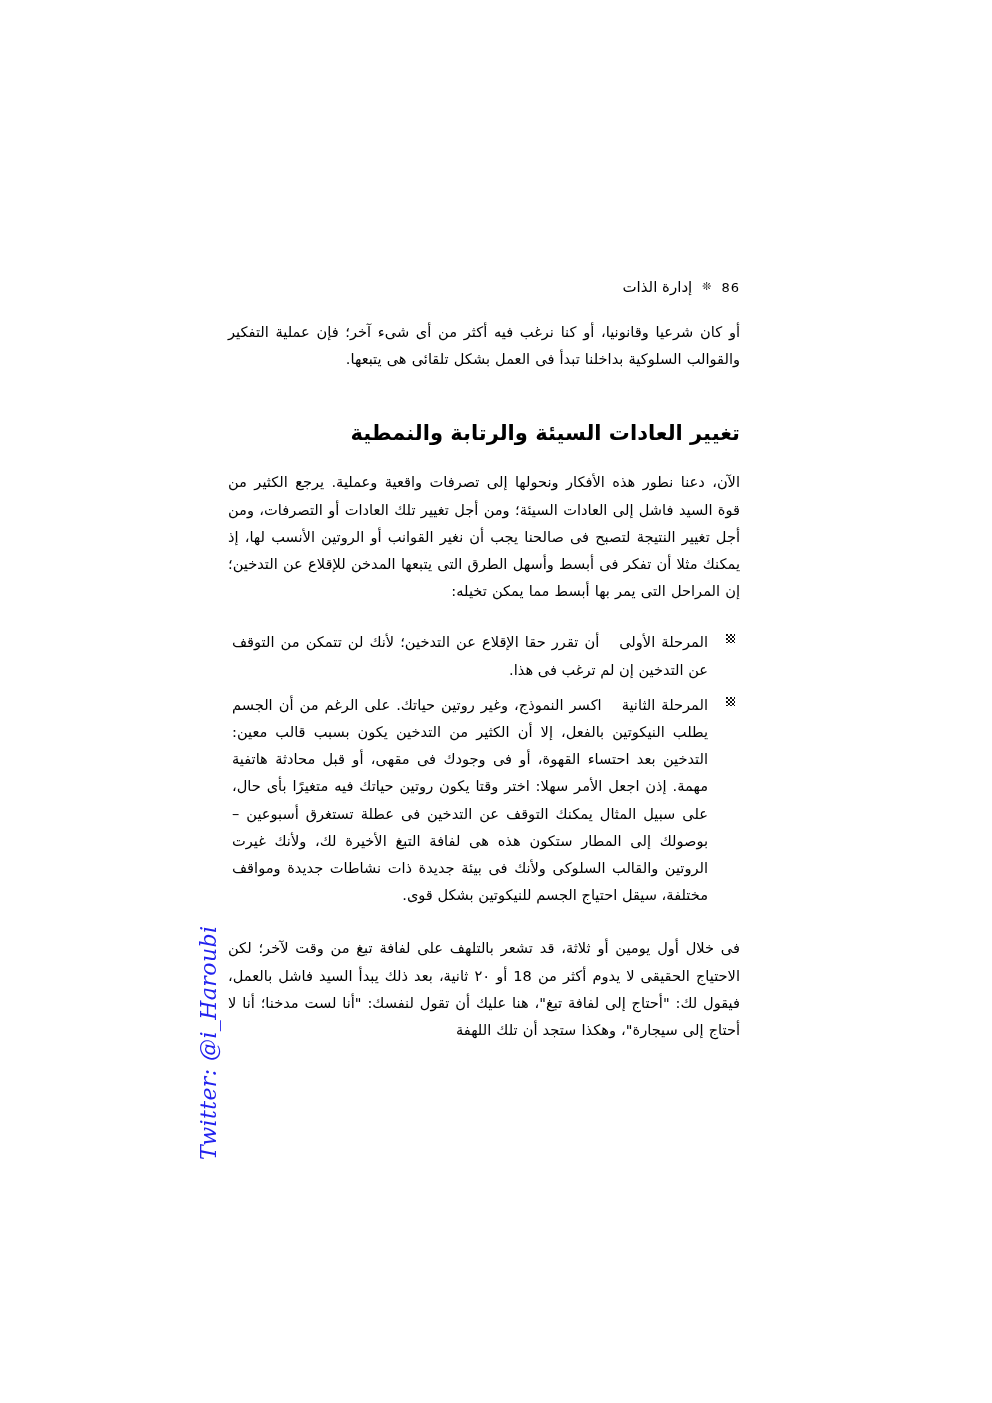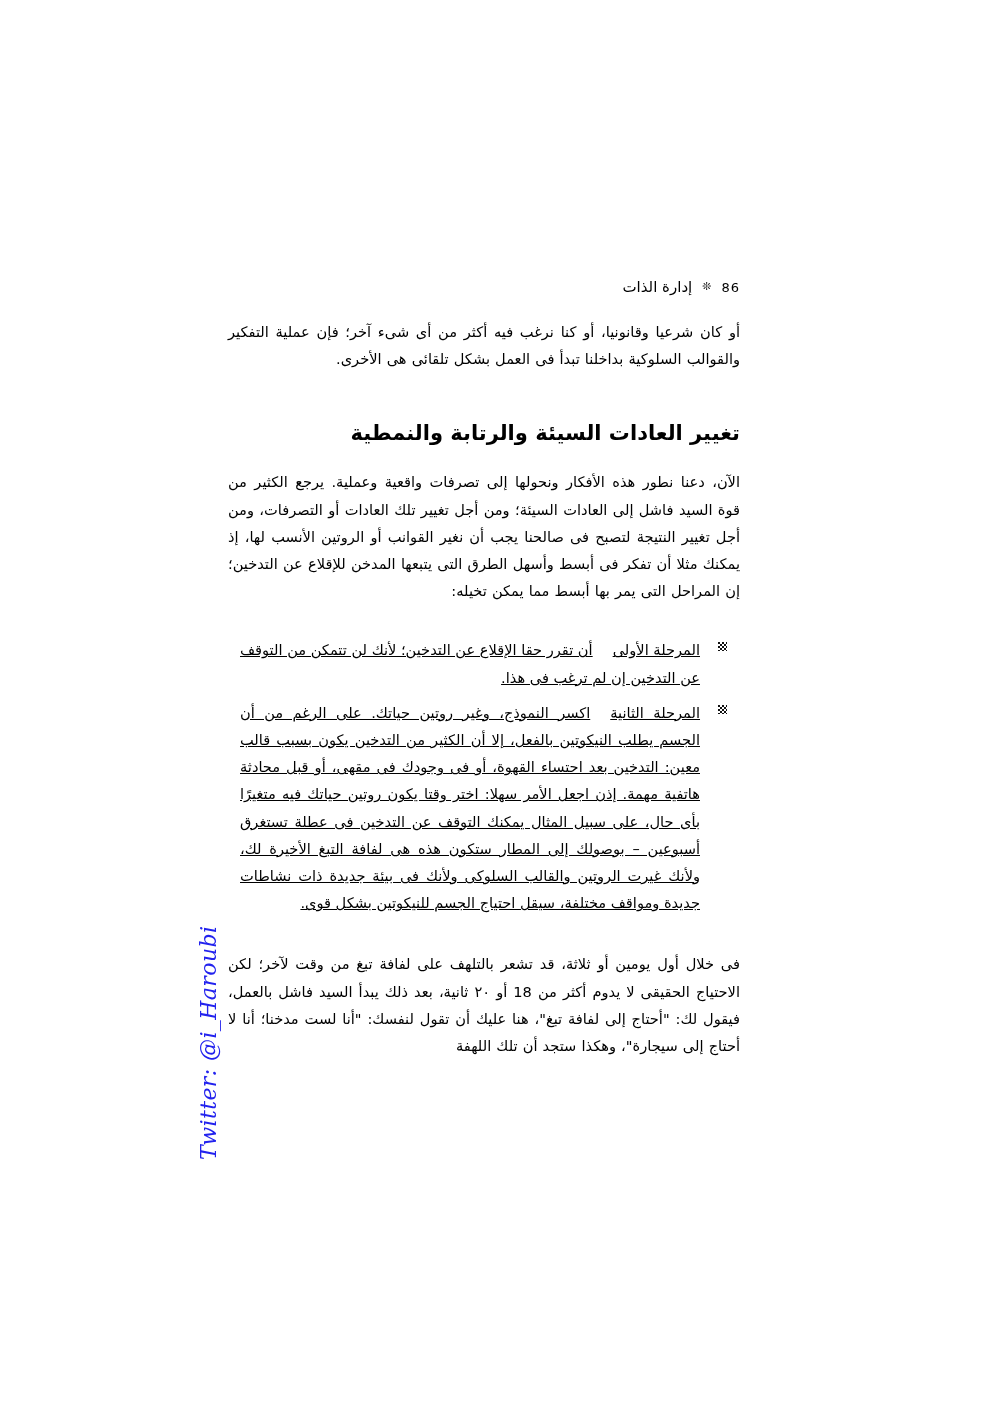--- a/index.html
+++ b/index.html
@@ -85,23 +85,22 @@
     font-weight: bold;
     text-align: left;
     letter-spacing: 0.2px;
     line-height: 30px;
     color: #000000;
   }
 
   
   ul.stage-list {
     list-style: none;
-    margin: 12px;
+    margin: 4px;
     padding: 0;
-    text-decoration: underline;
   }
   ul.stage-list > li {
     position: relative;
     padding-right: 28px;
     margin: 0 0 8px 0;
     font-size: 14.6px;
     line-height: 27.2px;
     text-align: justify;
     text-align-last: right;
   }
@@ -153,21 +152,21 @@
 <div class="page">
 
   <div class="running-head">
     <span class="rh-folio">86</span>
     <span class="rh-orn">❊</span>
     <span class="rh-title">إدارة الذات</span>
   </div>
 
   <div class="column">
 
-    <p class="body-par">أو كان شرعيا وقانونيا، أو كنا نرغب فيه أكثر من أى شىء آخر؛ فإن عملية التفكير والقوالب السلوكية بداخلنا تبدأ فى العمل بشكل تلقائى هى الأخرى.</p>
+    <p class="body-par">أو كان شرعيا وقانونيا، أو كنا نرغب فيه أكثر من أى شىء آخر؛ فإن عملية التفكير والقوالب السلوكية بداخلنا تبدأ فى العمل بشكل تلقائى هى يتبعها.</p>
 
     <div class="gap-after-intro"></div>
 
     <h2 class="section-heading">تغيير العادات السيئة والرتابة والنمطية</h2>
 
     <div class="gap-after-heading"></div>
 
     <p class="body-par">الآن، دعنا نطور هذه الأفكار ونحولها إلى تصرفات واقعية وعملية. يرجع الكثير من قوة السيد فاشل إلى العادات السيئة؛ ومن أجل تغيير تلك العادات أو التصرفات، ومن أجل تغيير النتيجة لتصبح فى صالحنا يجب أن نغير القوانب أو الروتين الأنسب لها، إذ يمكنك مثلا أن تفكر فى أبسط وأسهل الطرق التى يتبعها المدخن للإقلاع عن التدخين؛ إن المراحل التى يمر بها أبسط مما يمكن تخيله:</p>
 
     <div class="gap-before-list"></div>

